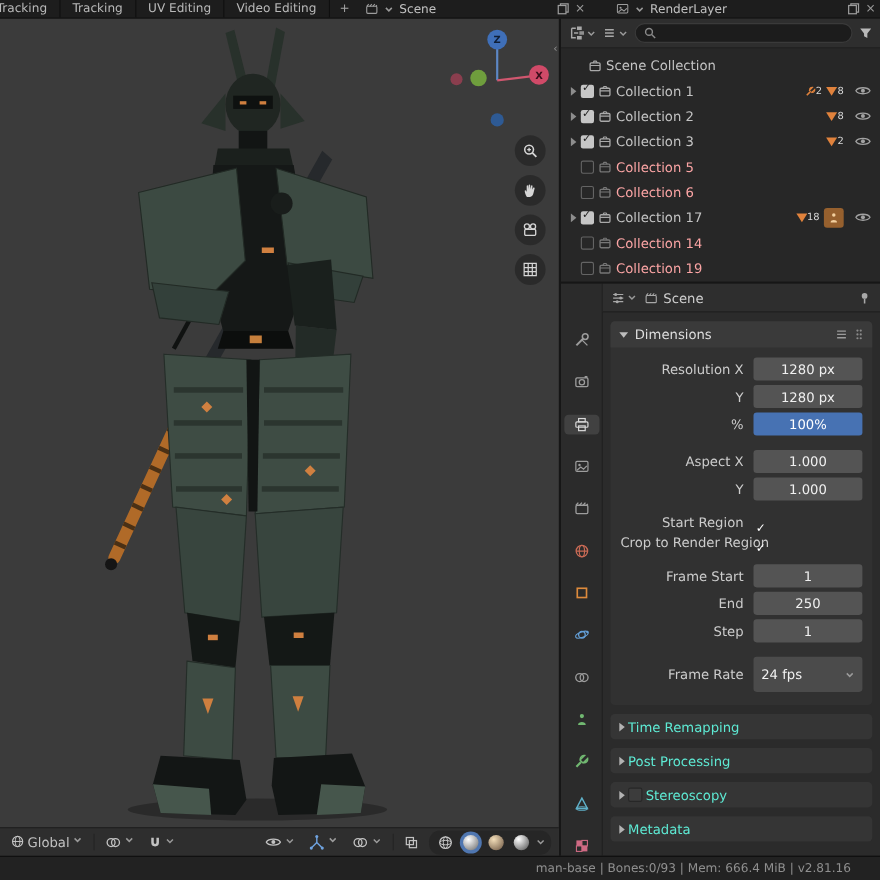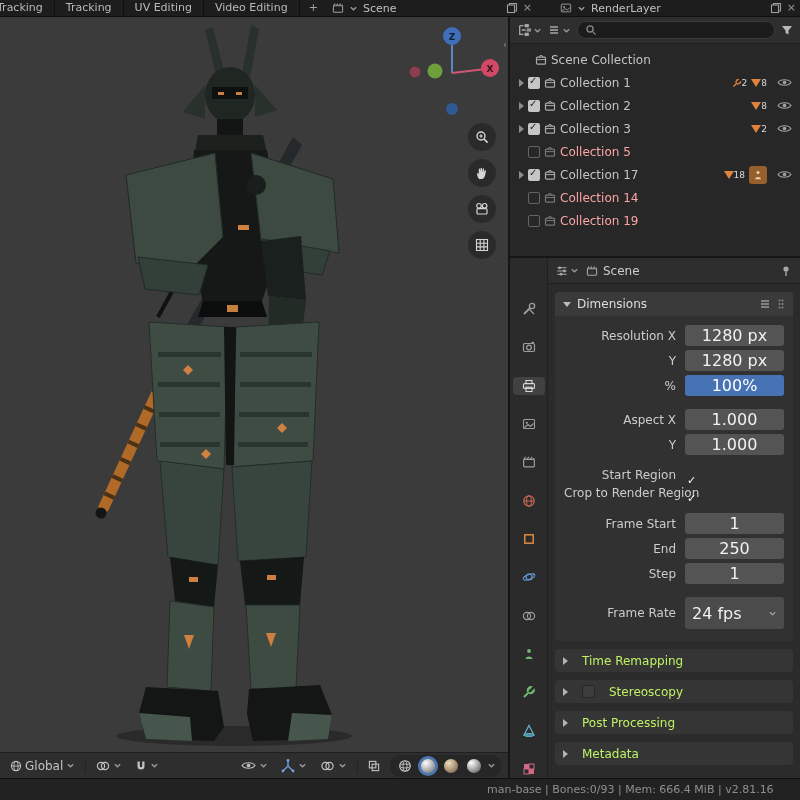--- a/index.html
+++ b/index.html
@@ -30,21 +30,21 @@
   #vp-canvas{position:absolute;left:0;right:0;top:0;bottom:26px;overflow:hidden}
   #vp-collapse{position:absolute;right:1px;top:22px;color:#8d8d8d;font-size:10px}
   #vp-gizmo{position:absolute;right:6px;top:8px}
   #vp-buttons{position:absolute;right:12px;top:106px;display:flex;flex-direction:column;gap:8px}
   .vbtn{width:28px;height:28px;border-radius:50%;background:rgba(30,30,30,.55);
     display:flex;align-items:center;justify-content:center;color:#d6d6d6}
 
   
   #vp-toolbar{position:absolute;left:0;right:0;bottom:0;height:26px;background:#2e2e2e;
     border-top:1px solid #1e1e1e;display:flex;align-items:center;padding:0 7px;gap:7px;color:#c2c2c2}
-  .tbtn{display:flex;align-items:center;gap:3px;padding:2px 3px;border-radius:3px}
+  .tbtn{display:flex;gap:3px;padding:2px 3px;border-radius:3px}
   .chvc{color:#9a9a9a}
   .vsep{width:1px;height:15px;background:#232323}
   .spacer{flex:1}
   .blue{color:#6fa3e0}
   .shadegrp{display:flex;align-items:center;gap:3px;background:#262626;border-radius:10px;padding:1px 5px}
   .shade{width:20px;height:20px;border-radius:50%;display:flex;align-items:center;justify-content:center;color:#c4c4c4}
   .shade.active{background:#4f76b0}
   .ball{width:14px;height:14px;border-radius:50%;background:radial-gradient(circle at 35% 30%,#ffffff,#8d8d8d 75%)}
   .ball.mat{background:radial-gradient(circle at 35% 30%,#f2ddb8,#87715a 78%)}
   .ball.rend{background:radial-gradient(circle at 32% 28%,#ffffff,#6f6f6f 80%)}
@@ -94,29 +94,29 @@
   .crumb{display:flex;align-items:center;gap:5px;color:#cfcfcf}
   .panel{margin:8px 7px 0 7px;background:#313131;border-radius:4px;padding-bottom:8px}
   .panel-head{height:24px;display:flex;align-items:center;gap:6px;padding:0 8px;background:#3a3a3a;
     border-radius:4px 4px 0 0;color:#dedede}
   .tri-d{width:0;height:0;border-top:5px solid #bdbdbd;border-left:4px solid transparent;border-right:4px solid transparent}
   .ph-sp{flex:1}
   .rows{padding:9px 9px 0 9px}
   .frow{display:grid;grid-template-columns:112px 1fr;align-items:center;gap:9px;margin-bottom:4px}
   .flabel{text-align:right;color:#cccccc;white-space:nowrap}
   .fval{height:21px;background:#545454;border-radius:3px;display:flex;align-items:center;
-    justify-content:center;color:#f1f1f1;font-size:16px}
+    justify-content:center;color:#f1f1f1;font-size:12px}
   .fval.slider{background:#4772b3;color:#ffffff}
   .fval.dropdown{justify-content:space-between;padding:16px 7px;background:#4b4b4b}
   .pcheck{width:14px;height:14px;background:#4772b3;border-radius:2px;position:relative}
   .pcheck::after{content:"✓";position:absolute;left:2px;top:-1px;color:#fff;font-size:11px}
   .ucheck{width:13px;height:13px;background:#3c3c3c;border:1px solid #272727;border-radius:2px}
   .vgap{height:9px}
   .csection{height:23px;margin:8px 7px 0 7px;background:#353535;border-radius:4px;display:flex;
-    align-items:center;gap:14px;padding:0 8px;color:#bef264}
+    align-items:center;gap:3px;padding:0 8px;color:#5eead4}
   .csec-tri{width:0;height:0;border-left:5px solid #b3b3b3;border-top:4px solid transparent;border-bottom:4px solid transparent}
 
   
   #status{position:absolute;left:0;right:0;bottom:0;height:22px;background:#222222;border-top:1px solid #0f0f0f;
     display:flex;align-items:center;font-size:11px;color:#8f8f8f}
   #status .txt{margin-left:487px;white-space:nowrap}
 </style>
 </head>
 <body>
 
@@ -604,20 +604,28 @@
 
           <div class="ol-row dim">
             <span class="tri-sp"></span>
             <span class="cb off"></span>
             <svg class="i12 olicon" style="color:#777">
                 <use href="#i-box"></use>
               </svg>
             <span class="ol-label">Collection 5</span>
           </div>
 
+          <div class="ol-row dim">
+            <span class="tri-sp"></span>
+            <span class="cb off"></span>
+            <svg class="i12 olicon" style="color:#777">
+                <use href="#i-box"></use>
+              </svg>
+            <span class="ol-label">Collection 6</span>
+          </div>
 
           <div class="ol-row">
             <span class="tri-r"></span>
             <span class="cb on"></span>
             <svg class="i12 olicon">
                 <use href="#i-box"></use>
               </svg>
             <span class="ol-label">Collection 17</span>
             <span class="olspace"></span>
             <span class="badge">
@@ -814,26 +822,26 @@
               </div>
             </div>
           </div>
 
           <div class="csection">
             <span class="csec-tri"></span>
             <span>Time Remapping</span>
           </div>
           <div class="csection">
             <span class="csec-tri"></span>
+            <span>Post Processing</span>
+          </div>
+          <div class="csection">
+            <span class="csec-tri"></span>
             <span class="ucheck"></span>
             <span>Stereoscopy</span>
-          </div>
-          <div class="csection">
-            <span class="csec-tri"></span>
-            <span>Post Processing</span>
           </div>
           <div class="csection">
             <span class="csec-tri"></span>
             <span>Metadata</span>
           </div>
         </div>
       </div>
     </div>
   </div>
 

